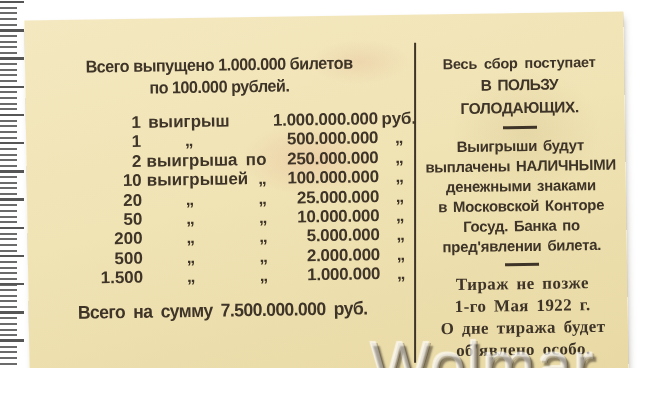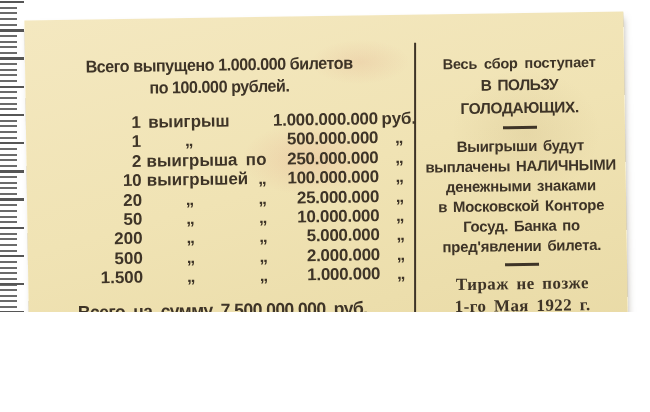--- a/index.html
+++ b/index.html
@@ -3,21 +3,21 @@
 <meta charset="utf-8">
 <style>
   :root{
     --background:#ffffff;
     --paper:#f0e3b4;
     --ink:#3e3427;
     --ruler_tick:#6b6b6b;
   }
   html,body{margin:0;padding:0;background:#fff;}
   .stage{
-    position:relative;width:650px;height:312px;overflow:hidden;
+    position:relative;width:650px;height:368px;overflow:hidden;
     background:var(--background);
     font-family:"Liberation Sans",sans-serif;
     color:var(--ink);
   }
   
   .ruler{position:absolute;left:0;top:0;width:26px;height:412px;}
   .ruler::before{
     content:"";position:absolute;left:0;top:1px;width:17px;height:100%;
     background:repeating-linear-gradient(to bottom,var(--ruler_tick) 0 2px,transparent 2px 5.65px);
   }

